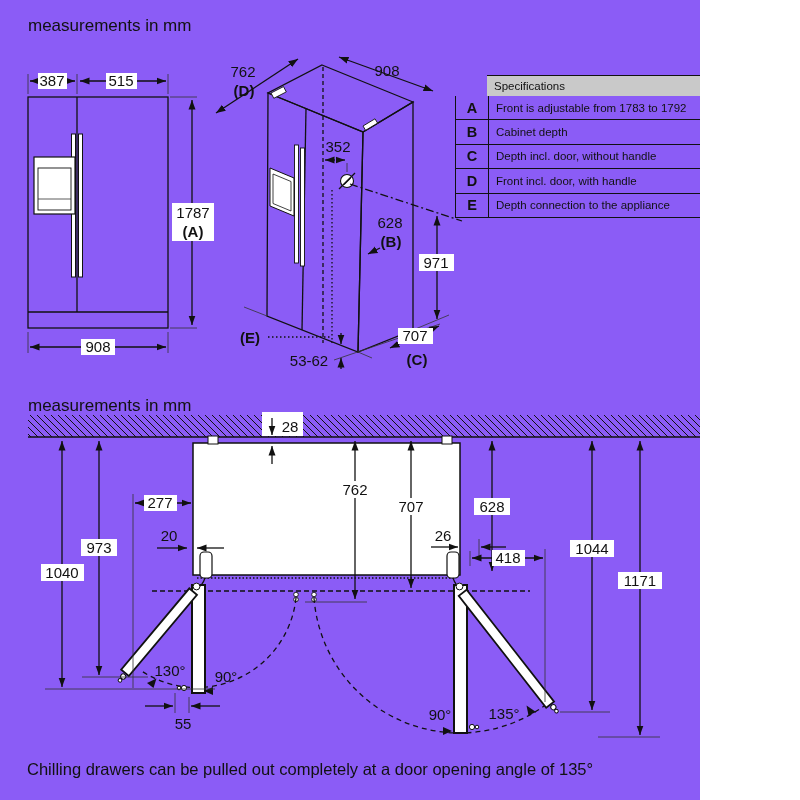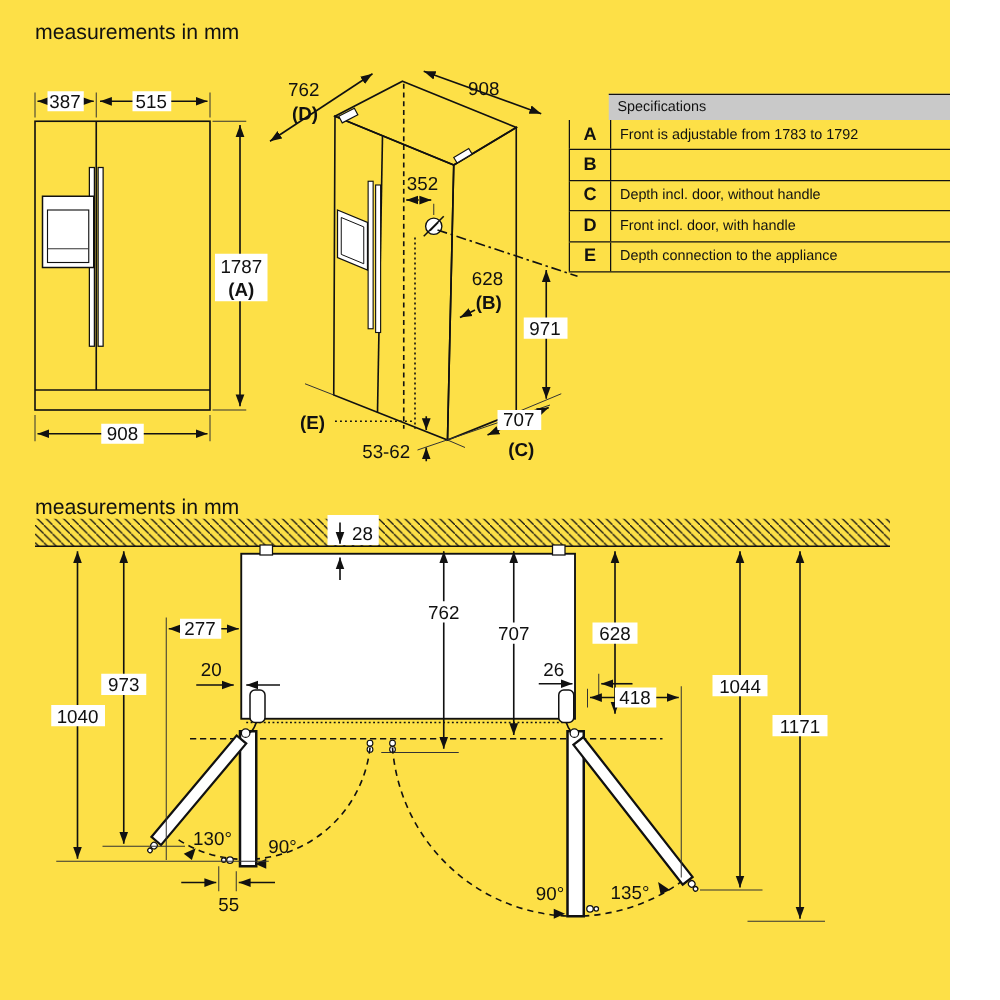--- a/index.html
+++ b/index.html
@@ -1,16 +1,16 @@
 <!DOCTYPE html>
 <html><head>
 <meta charset="utf-8">
 <style>
   html,body{margin:0;padding:0;background:#fff;}
-  #stage{position:relative;width:760px;height:800px;background:#fde047;overflow:hidden;
+  #stage{position:relative;width:700px;height:800px;background:#8b5cf6;overflow:hidden;
          font-family:"Liberation Sans", sans-serif;color:#111;}
   .heading{position:absolute;left:28px;font-size:17px;color:#111;}
   .note{position:absolute;left:27px;top:760px;font-size:16.5px;color:#111;}
   svg{position:absolute;left:0;top:0;}
   svg text{font-family:"Liberation Sans", sans-serif;fill:#111;font-size:15px;}
   svg text.ref{font-weight:bold;}
   svg .ln{stroke:#111;stroke-width:1.3;fill:none;}
   .thin{stroke:#333;stroke-width:0.8;fill:none;}
   .wh{fill:#fff;stroke:#111;}
   
@@ -324,28 +324,30 @@
     <div class="spec-head">
       <div class="sp"></div>
       <div class="hd">Specifications</div>
     </div>
     <div class="spec-row">
       <div class="k">A</div>
       <div class="d">Front is adjustable from 1783 to 1792</div>
     </div>
     <div class="spec-row">
       <div class="k">B</div>
+      <div class="d">Cabinet depth</div>
     </div>
     <div class="spec-row">
       <div class="k">C</div>
       <div class="d">Depth incl. door, without handle</div>
     </div>
     <div class="spec-row">
       <div class="k">D</div>
       <div class="d">Front incl. door, with handle</div>
     </div>
     <div class="spec-row">
       <div class="k">E</div>
       <div class="d">Depth connection to the appliance</div>
     </div>
   </div>
 
+  <div class="note">Chilling drawers can be pulled out completely at a door opening angle of 135°</div>
 </div>
 
 </body></html>

